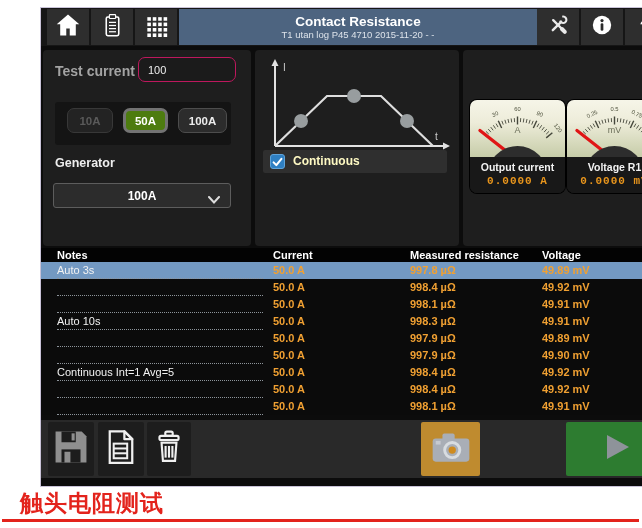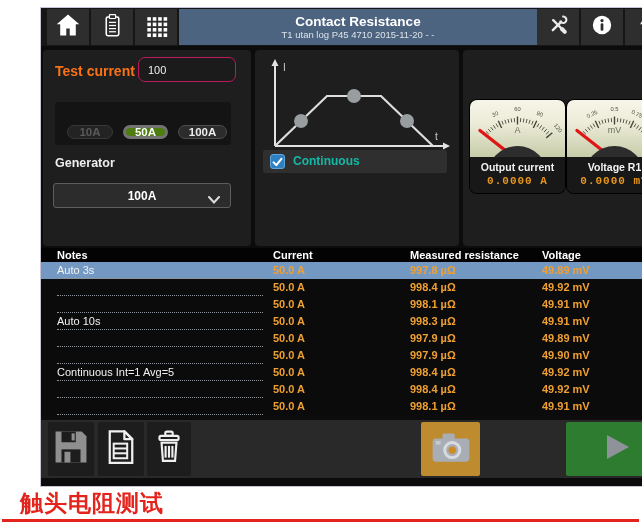--- a/index.html
+++ b/index.html
@@ -21,36 +21,36 @@
   #btn-help{left:584px;width:42px;}
   .help-q{font-size:21px;font-weight:bold;color:#ffffff;}
 
   
   .panel{position:absolute;top:42px;height:196px;background:#1e1e1e;border-radius:4px;}
   #panel-left{left:2px;width:208px;}
   #panel-mid{left:214px;width:204px;}
   #panel-right{left:422px;width:204px;}
 
   
-  .tc-label{position:absolute;left:12px;top:13px;font-size:14px;font-weight:bold;color:#f97316;}
+  .tc-label{position:absolute;left:12px;top:13px;font-size:14px;font-weight:bold;color:#a3a3a3;}
   .tc-input{position:absolute;left:95px;top:7px;width:98px;height:25px;background:#1b1b1b;border:1px solid #be185d;border-radius:7px;color:#eeeeee;font-size:11px;padding:0 0 0 9px;outline:none;}
   .preset-box{position:absolute;left:12px;top:52px;width:176px;height:43px;background:#141414;border-radius:3px;}
-  .preset-btn{position:absolute;top:23px;height:14px;border-radius:7px;display:flex;align-items:center;justify-content:center;font-size:11.5px;font-weight:bold;}
+  .preset-btn{position:absolute;top:6px;height:25px;border-radius:7px;display:flex;align-items:center;justify-content:center;font-size:11.5px;font-weight:bold;}
   .preset-10{left:12px;width:46px;background:#232323;border:1px solid #383838;color:#5a5a5a;}
   .preset-50{left:68px;width:45px;background:#4d7c0f;border:3px solid #737373;color:#ffffff;}
   .preset-100{left:123px;width:49px;background:#2c2c2c;border:1px solid #4d4d4d;color:#ececec;}
   .gen-label{position:absolute;left:12px;top:106px;font-size:12.5px;font-weight:bold;color:#eeeeee;}
   .gen-select{position:absolute;left:10px;top:133px;width:178px;height:25px;background:#2c2c2c;border:1px solid #5d5d5d;border-radius:3px;display:flex;align-items:center;justify-content:center;font-size:12px;font-weight:bold;color:#ffffff;}
   .gen-chevron{position:absolute;right:10px;top:9px;}
 
   
   .graph-svg{position:absolute;left:8px;top:6px;}
   .cont-bar{position:absolute;left:8px;top:100px;width:184px;height:23px;background:#2f2f2f;border-radius:2px;}
   .checkbox{position:absolute;left:7px;top:4px;width:15px;height:15px;background:#2f80c3;border:1px solid #60a4da;border-radius:3px;display:flex;align-items:center;justify-content:center;}
-  .cont-label{position:absolute;left:30px;top:4px;font-size:12px;font-weight:bold;color:#14b8a6;}
+  .cont-label{position:absolute;left:30px;top:4px;font-size:12px;font-weight:bold;color:#fef9c3;}
 
   
   .gauge{position:absolute;width:95px;height:93px;border-radius:7px;overflow:hidden;box-shadow:0 0 0 1px #000;}
   #gauge-0{left:7px;top:50px;}
   #gauge-1{left:104px;top:50px;}
   .gauge-face{position:relative;height:57px;background:linear-gradient(180deg,#f6f5e8 0%,#edecd9 40%,#c6cca8 100%);}
   .gauge-face svg{position:absolute;left:0;top:0;}
   .gauge-band{height:36px;background:#181818;text-align:center;padding-top:4px;}
   .gauge-name{font-size:10.5px;font-weight:bold;color:#f2f2f2;line-height:13px;}
   .gauge-value{font-family:"Liberation Mono",monospace;font-size:11px;font-weight:bold;color:#e8951c;line-height:14px;letter-spacing:1px;}

